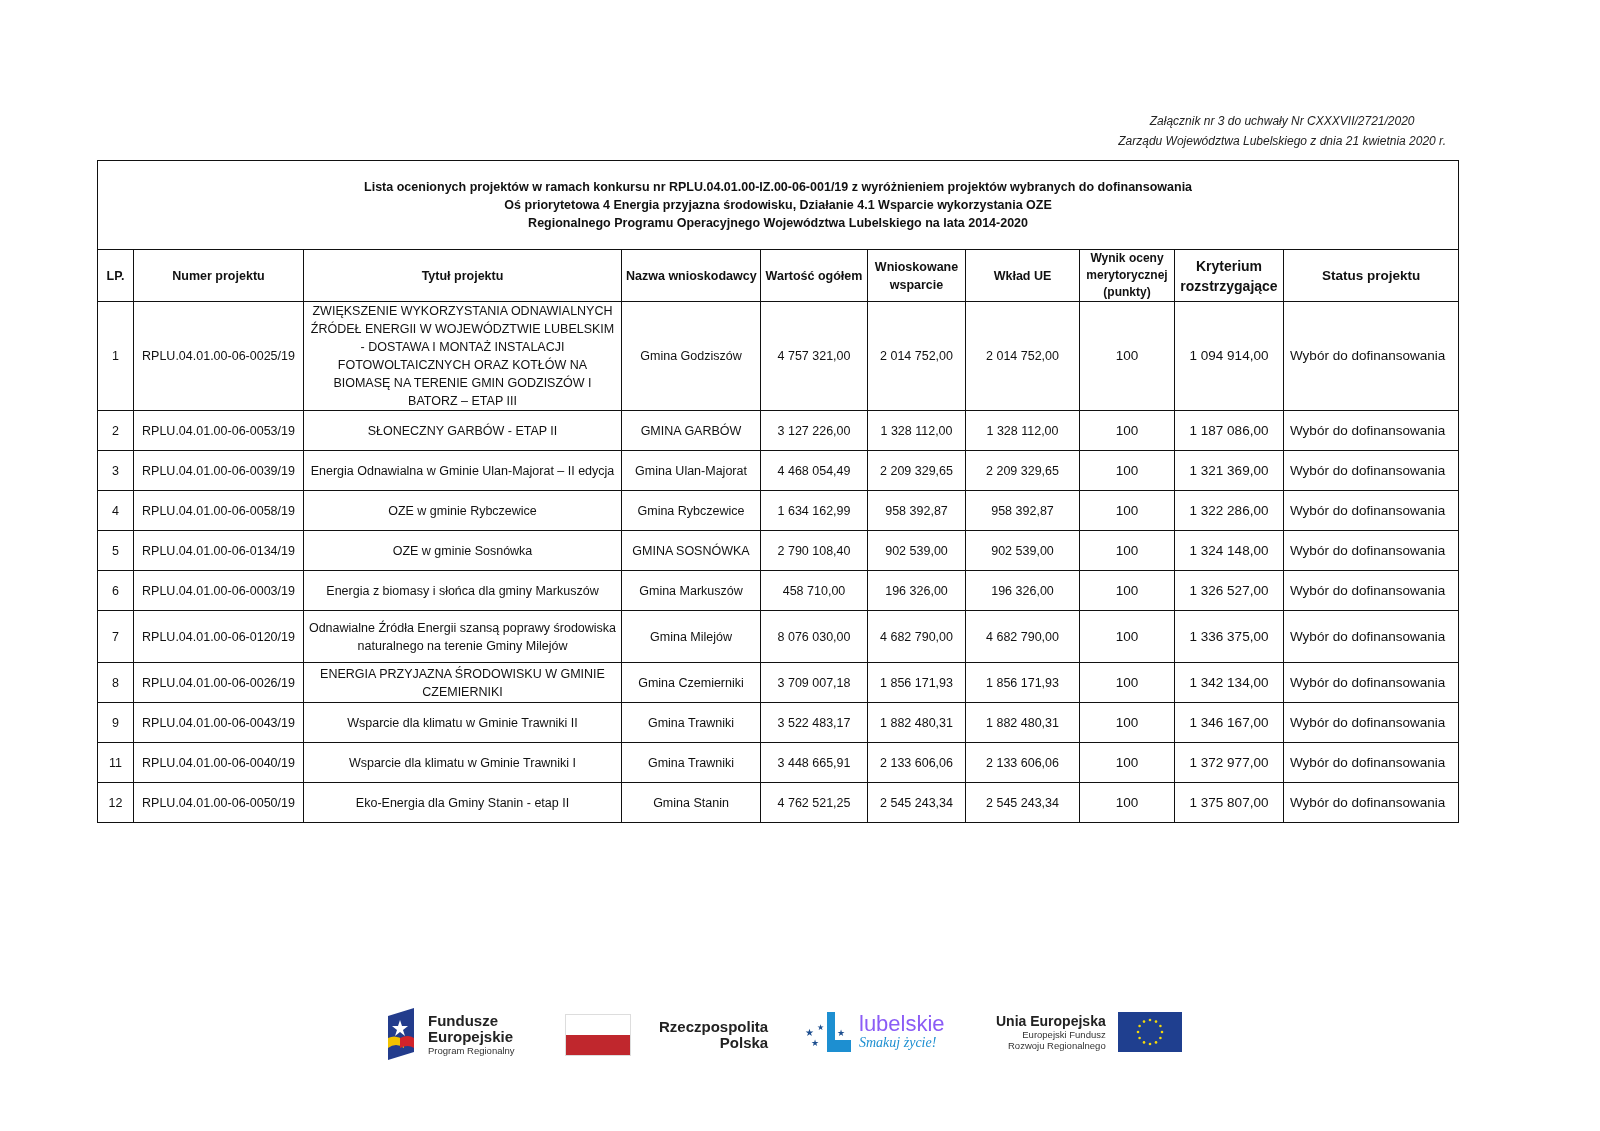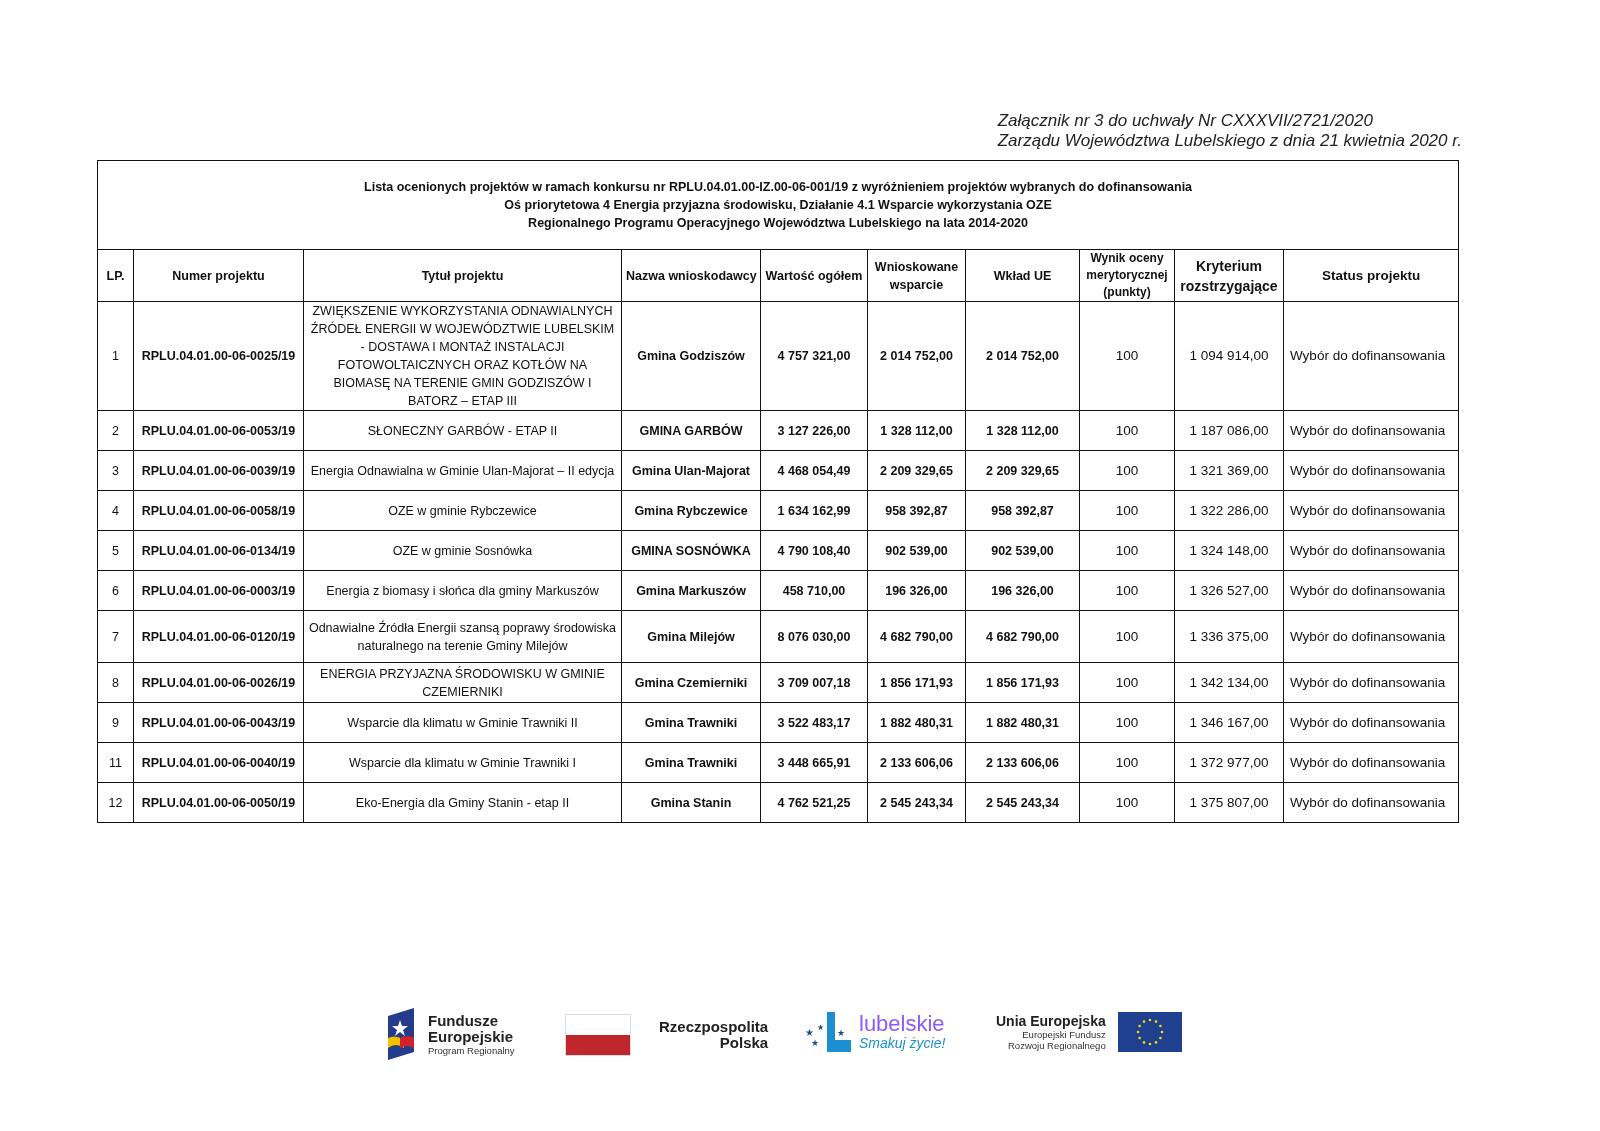--- a/index.html
+++ b/index.html
@@ -1,27 +1,27 @@
 <!DOCTYPE html>
 <html><head>
 <meta charset="utf-8">
 <style>
   html, body { margin: 0; padding: 0; background: #ffffff; }
   body { width: 1600px; height: 1131px; position: relative; overflow: hidden;
          font-family: "Liberation Sans", "DejaVu Sans", sans-serif; color: #111; }
-  .annex { position: absolute; right: 138px; top: 111px; text-align: left;
-           font-style: italic; font-size: 17px; line-height: 20px; color: #222; }
+  .annex { position: absolute; right: 154px; top: 111px; text-align: center;
+           font-style: italic; font-size: 12px; line-height: 20px; color: #222; }
   .sheet { position: absolute; left: 97px; top: 160px; width: 1359px; }
   table.grid { border-collapse: collapse; width: 1361px; table-layout: fixed; }
   table.grid td, table.grid th { border: 1.5px solid #111; padding: 0 4px; text-align: center;
            vertical-align: middle; font-size: 12.5px; line-height: 18px; }
   .title-cell { height: 88px; font-weight: bold; font-size: 14px; line-height: 22px; padding-top: 4px; }
   .title-cell div { white-space: nowrap; }
   thead th { font-weight: bold; font-size: 12.5px; height: 49px; }
-  .num { white-space: nowrap; font-weight: bold; }
+  .num { white-space: nowrap; }
   .status { text-align: left !important; padding-left: 6px !important; white-space: nowrap; font-size: 13.5px !important; }
   .score { font-size: 13.5px !important; }
   .krit { font-size: 13.5px !important; white-space: nowrap; }
   .logos { position: absolute; top: 1008px; left: 0; width: 1600px; height: 60px; }
   .logo { position: absolute; top: 0; display: flex; align-items: center; }
   .pl-flag { width: 64px; height: 40px; border: 1px solid #ddd; display: flex; flex-direction: column; }
   .pl-flag .w { flex: 1; background: #fff; }
   .pl-flag .r { flex: 1; background: #c0272d; }
   .logo-text-bold { font-weight: bold; font-size: 15px; line-height: 16px; color: #222; }
   .logo-text-small { font-size: 9.5px; color: #333; }
@@ -122,21 +122,21 @@
     <td class="score">100</td>
     <td class="krit">1 322 286,00</td>
     <td class="status">Wybór do dofinansowania</td>
   </tr>
 
   <tr style="height: 40px;">
     <td>5</td>
     <td class="num">RPLU.04.01.00-06-0134/19</td>
     <td>OZE w gminie Sosnówka</td>
     <td class="num">GMINA SOSNÓWKA</td>
-    <td class="num">4 790 108,40</td>
+    <td class="num">2 790 108,40</td>
     <td class="num">902 539,00</td>
     <td class="num">902 539,00</td>
     <td class="score">100</td>
     <td class="krit">1 324 148,00</td>
     <td class="status">Wybór do dofinansowania</td>
   </tr>
 
   <tr style="height: 40px;">
     <td>6</td>
     <td class="num">RPLU.04.01.00-06-0003/19</td>
@@ -248,21 +248,21 @@
   <div class="logo" style="left:803px; top:2px;">
     <svg width="52" height="44" viewBox="0 0 52 44">
       <path d="M24 2 L32 2 L32 30 L48 30 L48 42 L24 42 Z" fill="#1d8fd1"></path>
       <text x="2" y="26" font-size="10" fill="#1d4e8f">★</text>
       <text x="8" y="36" font-size="9" fill="#1d4e8f">★</text>
       <text x="14" y="20" font-size="8" fill="#1d4e8f">★</text>
       <text x="34" y="26" font-size="9" fill="#1d4e8f">★</text>
     </svg>
     <div style="margin-left:4px;">
       <div style="font-size:22px;color:#8b5cf6;line-height:22px;">lubelskie</div>
-      <div style="font-size:14px;color:#1d8fd1;font-style:italic;font-family:Liberation Sans, sans-serif;">Smakuj życie!</div>
+      <div style="font-size:14px;color:#1d8fd1;font-style:italic;font-family:Liberation Serif, serif;">Smakuj życie!</div>
     </div>
   </div>
 
   <div class="logo" style="left:996px; top:4px;">
     <div style="text-align:right;">
       <div class="logo-text-bold" style="font-size:14px;">Unia Europejska</div>
       <div class="logo-text-small">Europejski Fundusz</div>
       <div class="logo-text-small">Rozwoju Regionalnego</div>
     </div>
     <div class="eu-flag" style="margin-left:12px;">

